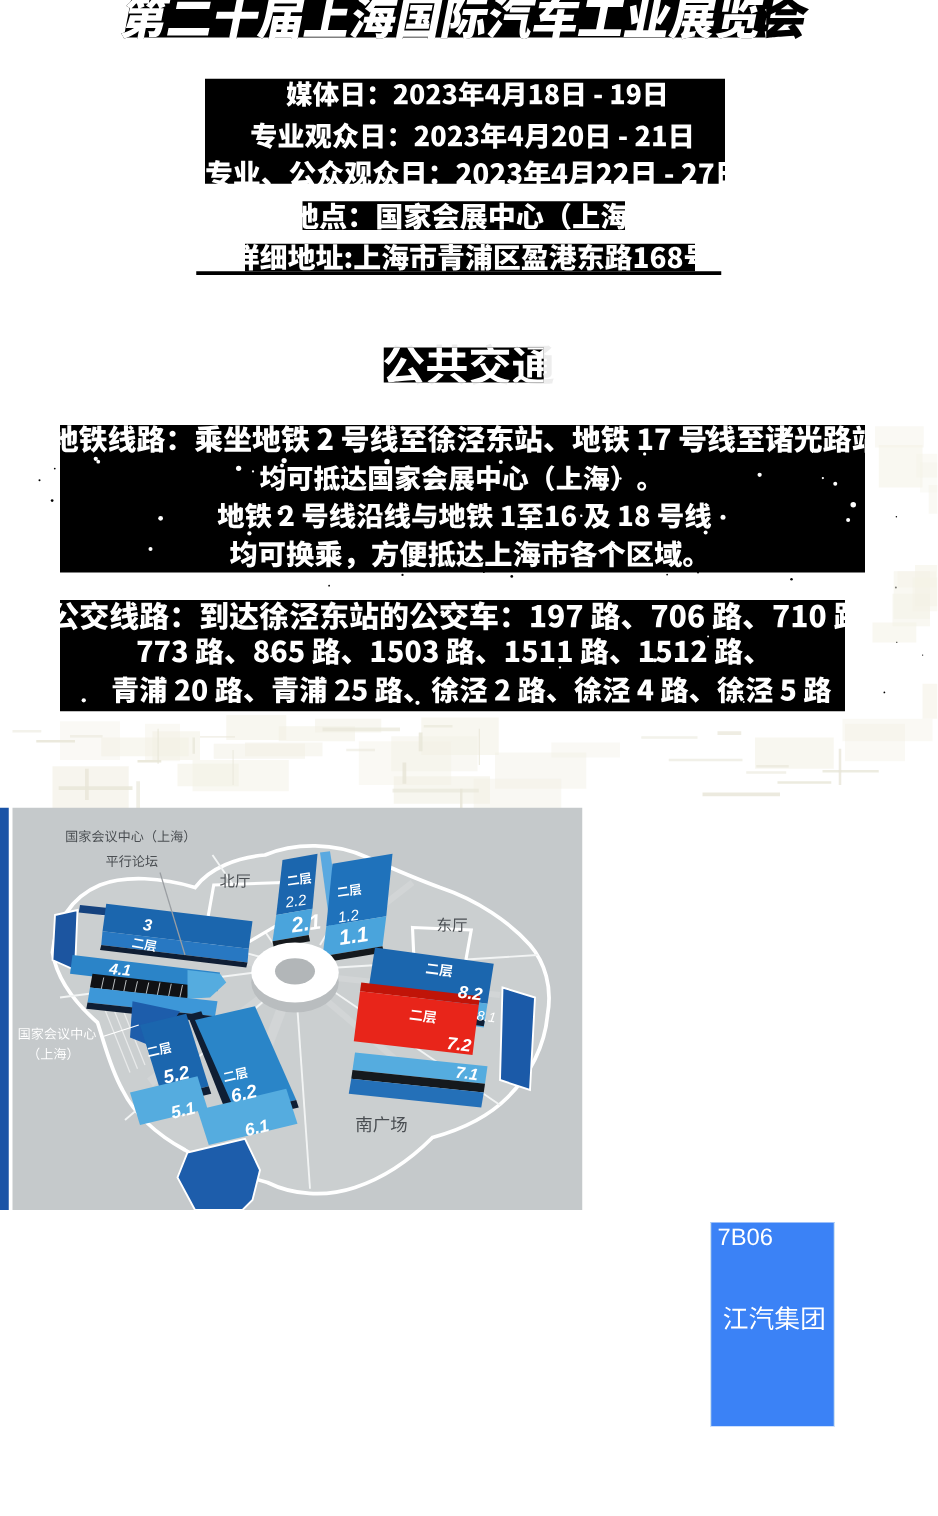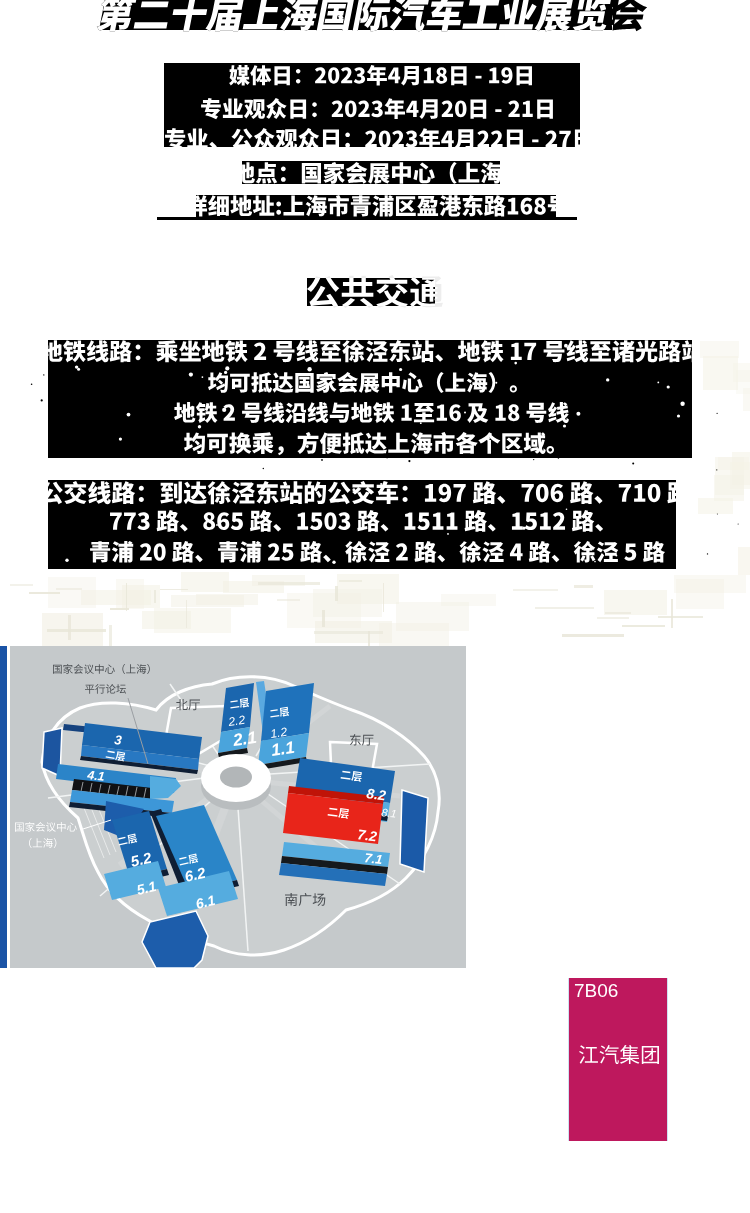--- a/index.html
+++ b/index.html
@@ -687,21 +687,21 @@
     <text x="138" y="249" fill="#fff" font-size="14" font-weight="bold" font-style="italic" transform="rotate(-13 138 249)">5.1</text>
     <g transform="rotate(-13.0 190.0 214.0)">
       <g fill="#fff" transform="translate(178.46,217.07) scale(0.01000,-0.01000)">
         <path transform="translate(0.0,0)" d="M138 712V580H864V712ZM54 131V-6H947V131Z"></path>
         <path transform="translate(1000.0,0)" d="M309 458V355H878V458ZM235 706H781V622H235ZM114 807V511C114 354 107 127 21 -27C51 -38 105 -67 129 -87C221 79 235 339 235 512V520H902V807ZM681 136 729 56 444 38C480 81 515 130 545 179H787ZM311 -86C350 -72 405 -67 781 -37C793 -61 804 -83 812 -101L926 -49C896 10 834 108 787 179H946V283H254V179H398C369 124 336 77 323 62C304 39 286 23 268 19C282 -11 304 -64 311 -86Z"></path>
       </g>
     </g>
     <text x="186" y="236" fill="#fff" font-size="15" font-weight="bold" font-style="italic" transform="rotate(-13 186 236)">6.2</text>
     <text x="197" y="263" fill="#fff" font-size="14" font-weight="bold" font-style="italic" transform="rotate(-13 197 263)">6.1</text>
   </svg>
-<div style="position:absolute;left:568px;top:978px;width:98px;height:163px;background:#be185d;border-left:1px solid #cfe2f2;border-right:1px solid #cfe2f2;">
+<div style="position:absolute;left:568px;top:978px;width:98px;height:163px;background:#3b82f6;border-left:1px solid #cfe2f2;border-right:1px solid #cfe2f2;">
 <div style="position:absolute;left:5px;top:2px;color:#fff;font-size:19px;">7B06</div>
 </div>
 <svg style="position:absolute;left:577.0px;top:1043.0px;" width="84.0" height="23.1" viewBox="0 0 84.0 23.1">
     <g fill="#fff" transform="translate(1.13,19.41) scale(0.02065,-0.02065)">
       <path transform="translate(0.0,0)" d="M96 774C157 740 236 688 275 654L321 714C281 746 200 795 140 827ZM42 499C104 468 186 421 226 390L268 452C226 483 143 527 83 554ZM76 -16 138 -67C198 26 267 151 320 257L266 306C208 193 129 61 76 -16ZM326 60V-15H960V60H672V671H904V746H374V671H591V60Z"></path>
       <path transform="translate(1000.0,0)" d="M426 576V512H872V576ZM97 766C155 735 229 687 266 655L310 715C273 746 197 791 140 820ZM37 491C96 463 173 420 213 392L254 454C214 482 136 523 78 547ZM69 -10 134 -59C186 30 247 149 293 250L236 298C184 190 116 64 69 -10ZM461 840C424 729 360 620 285 550C302 540 332 517 345 504C384 545 423 597 456 656H959V722H491C506 754 520 787 532 821ZM333 429V361H770C774 95 787 -81 893 -82C949 -81 963 -36 969 82C954 92 934 110 920 126C918 47 914 -12 900 -12C848 -12 842 180 842 429Z"></path>
       <path transform="translate(2000.0,0)" d="M460 292V225H54V162H393C297 90 153 26 29 -6C46 -22 67 -50 79 -69C207 -29 357 47 460 135V-79H535V138C637 52 789 -23 920 -61C931 -42 952 -15 968 1C843 31 701 92 605 162H947V225H535V292ZM490 552V486H247V552ZM467 824C483 797 500 763 512 734H286C307 765 326 797 343 827L265 842C221 754 140 642 30 558C47 548 72 526 85 510C116 536 145 563 172 591V271H247V303H919V363H562V432H849V486H562V552H846V606H562V672H887V734H591C578 766 556 810 534 843ZM490 606H247V672H490ZM490 432V363H247V432Z"></path>
       <path transform="translate(3000.0,0)" d="M84 796V-80H161V-38H836V-80H916V796ZM161 30V727H836V30ZM550 685V557H227V490H526C445 380 323 281 212 220C229 206 250 183 260 169C360 225 466 309 550 404V171C550 159 547 156 533 156C520 155 478 155 432 156C442 137 453 108 457 88C522 88 562 89 588 101C615 112 623 132 623 171V490H778V557H623V685Z"></path>
     </g>
   </svg>

